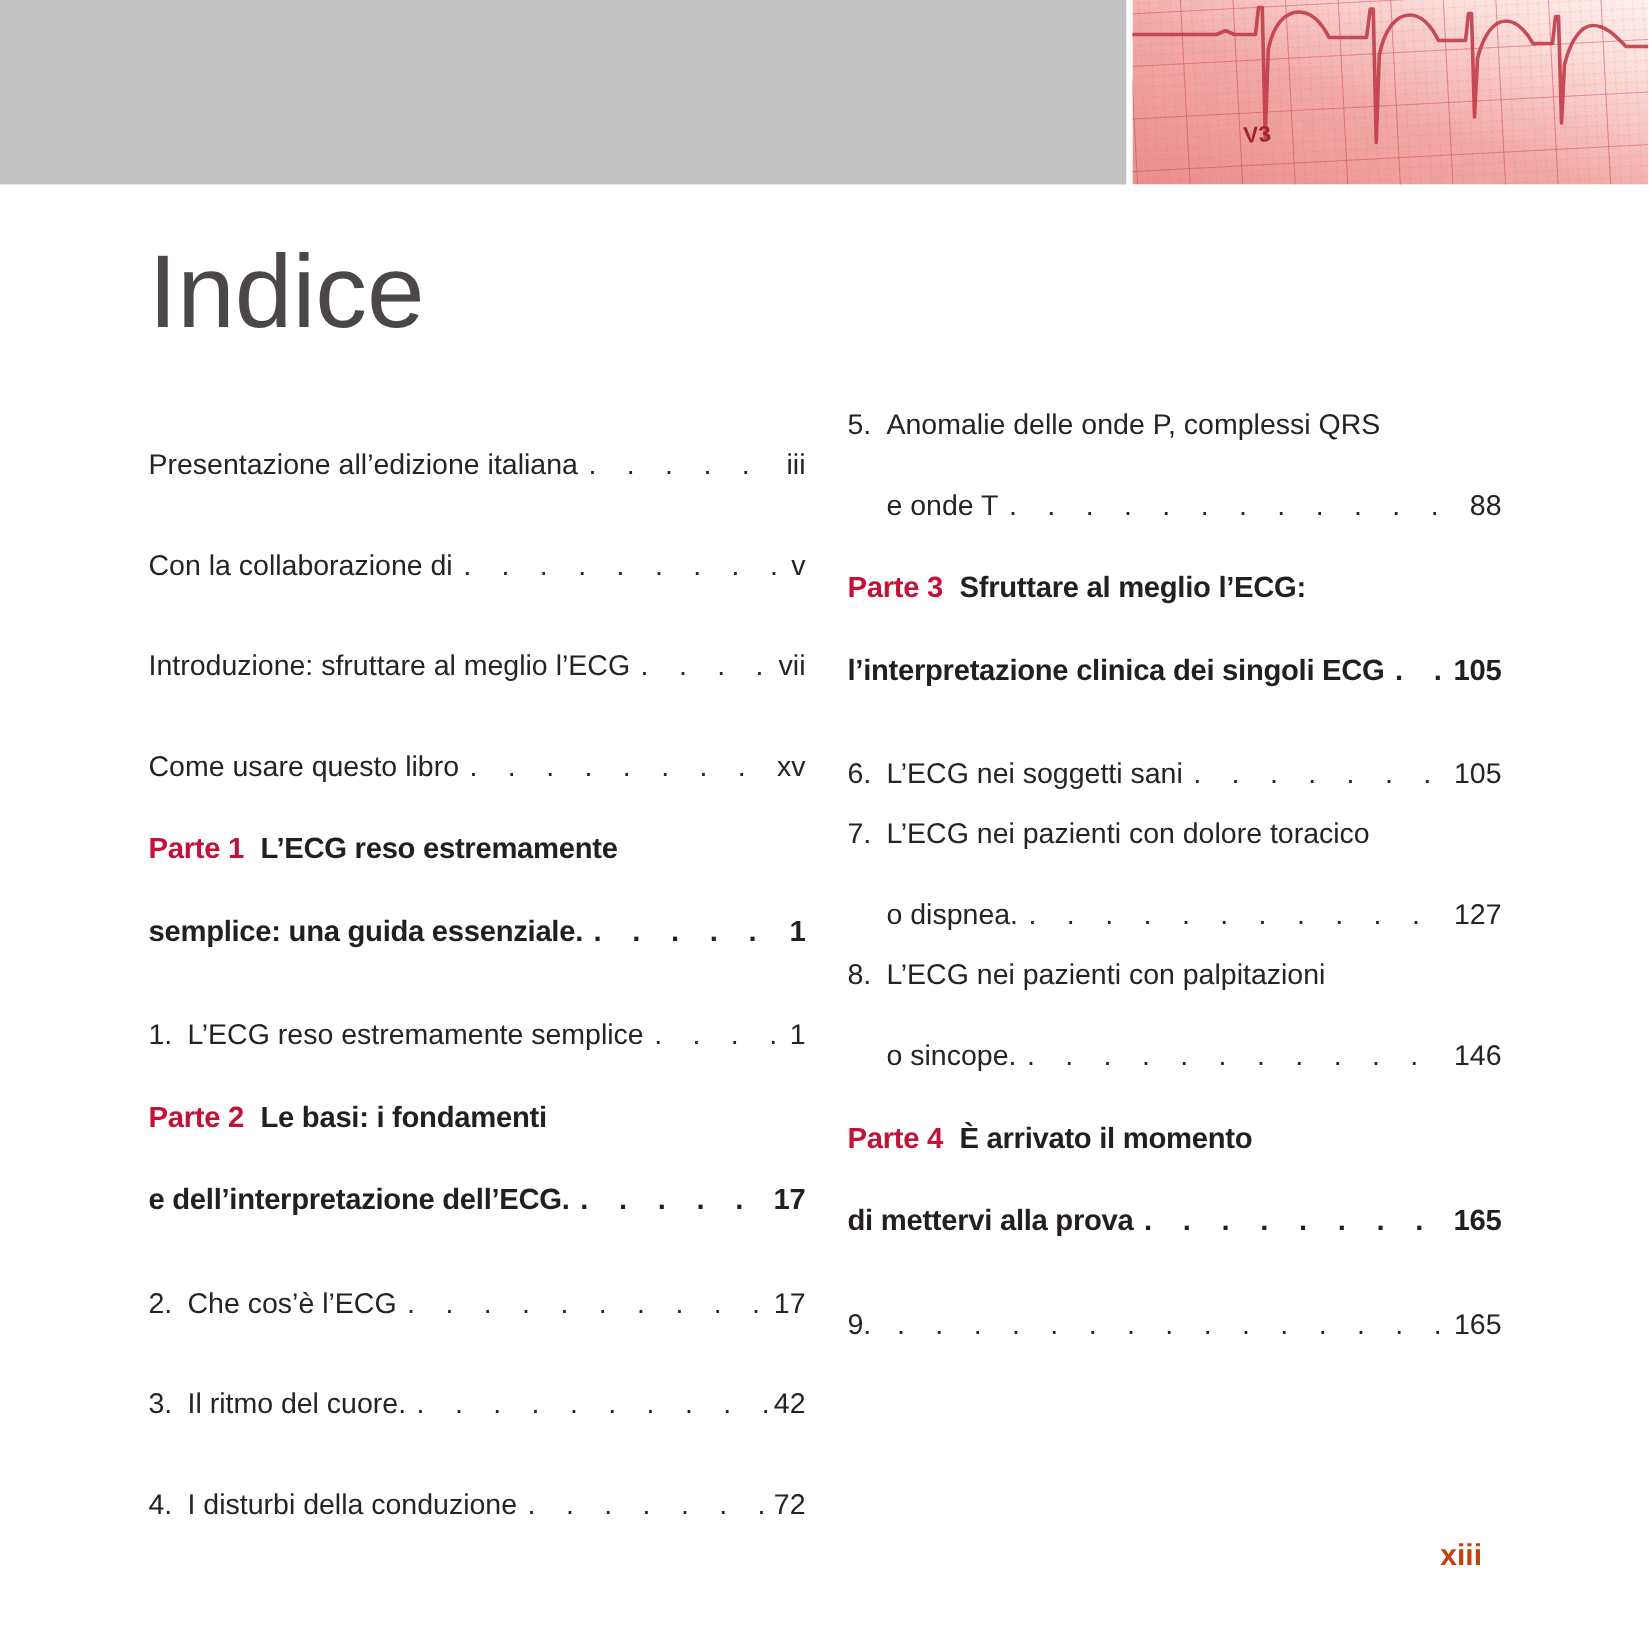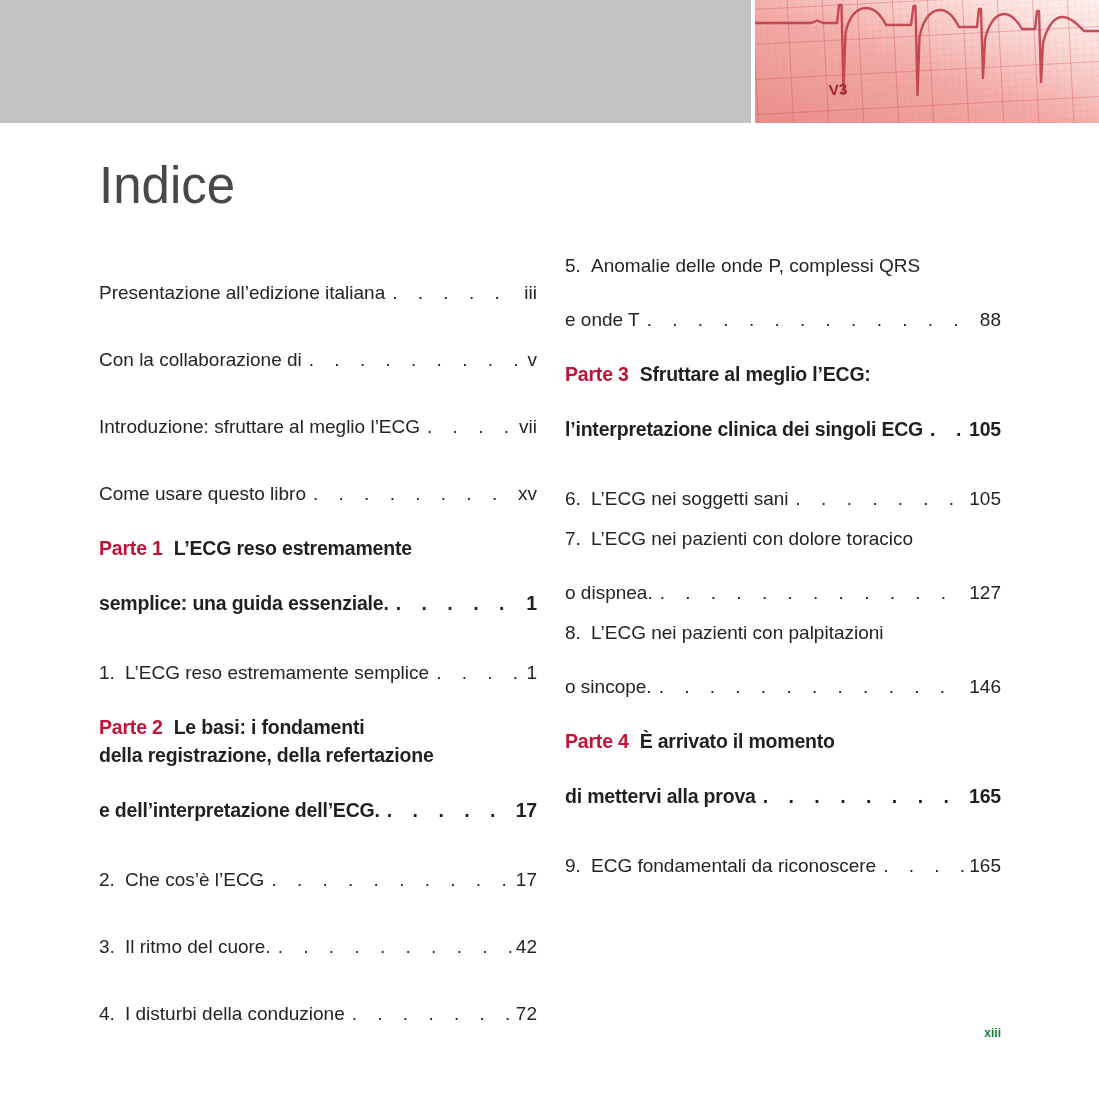--- a/index.html
+++ b/index.html
@@ -14,55 +14,55 @@
   
   .band{height:123px;display:flex;}
   .band-gray{width:751px;background:#c2c2c2;}
   .band-gap{width:4px;background:#ffffff;}
   .band-ecg{flex:1;position:relative;}
   .band-ecg svg{display:block;width:100%;height:100%;}
   
   .content{padding:0 98px 0 99px;}
   .page-title{
     margin:36px 0 0 0;
-    font-size:51px;line-height:1.05;
+    font-size:69px;line-height:1.05;
     font-weight:300;color:#4a4649;letter-spacing:0px;
   }
   .columns{
     margin-top:39px;
     display:grid;grid-template-columns:438px 436px;column-gap:28px;
     font-size:19px;
   }
   .toc-entry{line-height:27px;margin-bottom:13px;}
   .row{display:flex;align-items:flex-end;}
   .num{flex:0 0 26px;}
   .t{white-space:nowrap;}
-  .indent{}
+  .indent{margin-left:26px;}
   .leader{
     flex:1 1 auto;overflow:hidden;white-space:nowrap;
     min-width:10px;margin:0 3px 0 0;
   }
   .leader::after{
     content:". . . . . . . . . . . . . . . . . . . . . . . . . . . . . . . . . . . . . . . . . . . . .";
     letter-spacing:7.5px;padding-left:7px;
   }
   .pagenum{flex:0 0 auto;text-align:right;margin-top:27px;}
   
   .part{
     margin:27px 0 15px 0;
     font-weight:700;font-size:19.5px;line-height:28px;
     color:#231f20;letter-spacing:-0.2px;
   }
   .part .part-label{color:#c31238;margin-right:11px;}
   .front-matter{margin-bottom:16px;}
   .back-matter{margin-top:34px;}
   
   .folio{
-    position:absolute;top:1026px;right:98px;
-    font-size:12px;font-weight:600;color:#15803d;
+    position:absolute;top:1026px;right:111px;
+    font-size:20px;font-weight:600;color:#c2410c;
   }
 </style>
 </head>
 <body>
 
 <div class="page">
 
   <div class="band">
     <div class="band-gray"></div>
     <div class="band-gap"></div>
@@ -150,21 +150,20 @@
 
         <div class="toc-entry row">
           <span class="num">1.</span>
           <span class="t">L’ECG reso estremamente semplice</span>
           <span class="leader"></span>
           <span class="pagenum">1</span>
         </div>
 
         <div class="part">
           <div><span class="part-label">Parte 2</span><span class="t">Le basi: i fondamenti</span></div>
-          <div><span class="t">della registrazione, della refertazione</span></div>
           <div class="row">
               <span class="t">e dell’interpretazione dell’ECG.</span>
               <span class="leader"></span>
               <span class="pagenum">17</span>
             </div>
         </div>
 
         <div class="toc-entry row">
           <span class="num">2.</span>
           <span class="t">Che cos’è l’ECG</span>
@@ -246,21 +245,20 @@
           <div><span class="part-label">Parte 4</span><span class="t">È arrivato il momento</span></div>
           <div class="row">
               <span class="t">di mettervi alla prova</span>
               <span class="leader"></span>
               <span class="pagenum">165</span>
             </div>
         </div>
 
         <div class="toc-entry row">
           <span class="num">9.</span>
-          <span class="t">ECG fondamentali da riconoscere</span>
           <span class="leader"></span>
           <span class="pagenum">165</span>
         </div>
 
 
       </div>
     </div>
   </div>
 
   <div class="folio">xiii</div>

